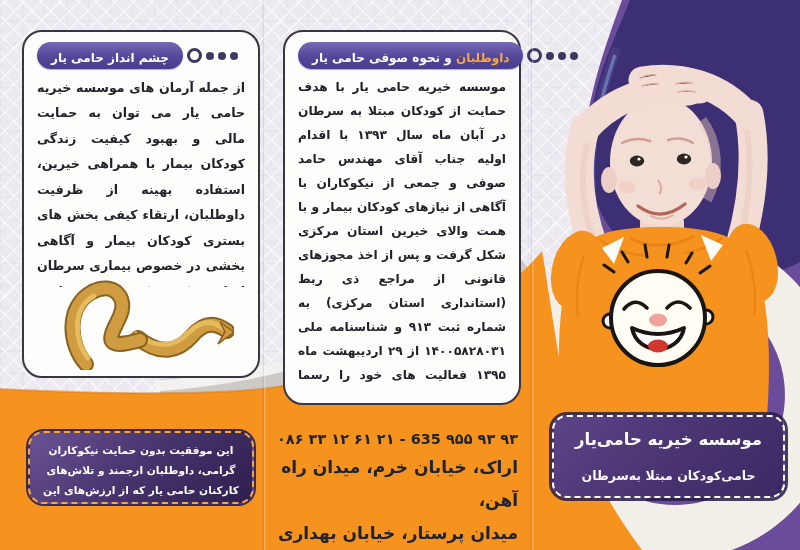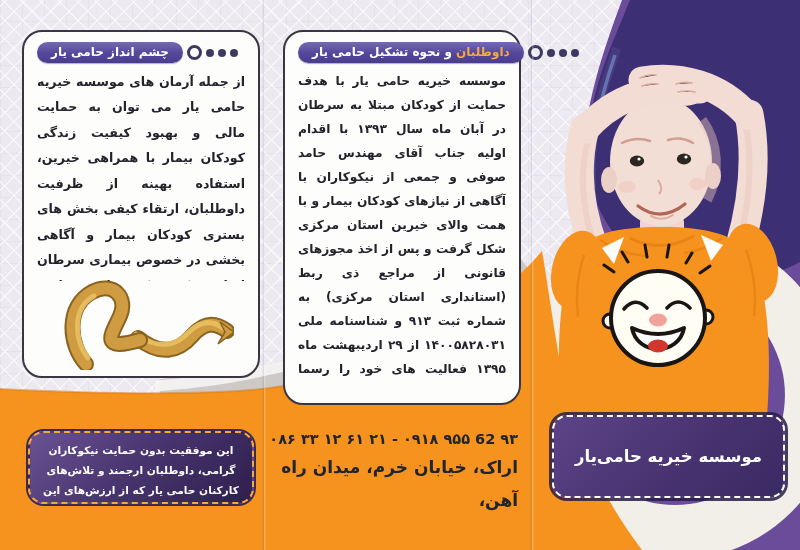--- a/index.html
+++ b/index.html
@@ -21,21 +21,21 @@
   .card{
     position:absolute;z-index:3;background:#FDFDFC;border:2px solid #3A3540;border-radius:20px;
     padding:8px 13px;box-sizing:border-box;
   }
   .card.left{left:22px;top:30px;width:238px;height:348px;}
   .card.mid {left:283px;top:30px;width:238px;height:375px;}
 
   .badge-row{display:flex;align-items:center;gap:4px;direction:ltr;margin:2px 0 4px 0;}
   .badge-pill{
     background:linear-gradient(180deg,#746AB5 0%,#544699 55%,#4A3D8E 100%);
-    color:#fff;border-radius:999px;padding:4px 14px 5px 14px;
+    color:#fff;border-radius:999px;padding:10px 14px 5px 14px;
     font-size:12px;font-weight:bold;line-height:1;white-space:nowrap;direction:rtl;
     box-shadow:0 1px 1px rgba(40,30,80,.35);
   }
   .badge-ring{width:9px;height:9px;border:3px solid #3E3960;border-radius:50%;background:transparent;flex:none;}
   .badge-dot{width:8px;height:8px;border-radius:50%;background:#3E3960;flex:none;}
   .hl-orange{color:#F6A940;}
 
   .body-text{
     direction:rtl;text-align:justify;color:#23222B;font-weight:bold;
     font-size:12.6px;line-height:2.02;margin-top:6px;overflow:hidden;
@@ -190,38 +190,40 @@
         </g>
         <path d="M168,44 L182,54 L166,66 L173,54 Z" fill="#CF9C42" stroke="#8A6322" stroke-width="1.5"></path>
       </svg>
     </div>
   </div>
 
   <div class="card mid">
     <div class="badge-row">
       <span class="badge-pill">
         <span class="hl-orange">داوطلبان</span>
-        <span>و نحوه تشکیل حامی یار</span>
+        <span>و نحوه صوفی حامی یار</span>
       </span>
       <span class="badge-ring"></span>
       <span class="badge-dot"></span>
       <span class="badge-dot"></span>
       <span class="badge-dot"></span>
     </div>
     <div class="body-text">موسسه خیریه حامی یار با هدف حمایت از کودکان مبتلا به سرطان در آبان ماه سال ۱۳۹۳ با اقدام اولیه جناب آقای مهندس حامد صوفی و جمعی از نیکوکاران با آگاهی از نیازهای کودکان بیمار و با همت والای خیرین استان مرکزی شکل گرفت و پس از اخذ مجوزهای قانونی از مراجع ذی ربط (استانداری استان مرکزی) به شماره ثبت ۹۱۳ و شناسنامه ملی ۱۴۰۰۵۸۲۸۰۳۱ از ۲۹ اردیبهشت ماه ۱۳۹۵ فعالیت های خود را رسما ادامه داد. اینک اما با اخذ مجوز از وزرات کشور بعنوان اولین و تنها تشکل ملی در استان مرکزی در حال فعالیت می باشد.</div>
   </div>
 
   <div class="note-box">
     <span>این موفقیت بدون حمایت نیکوکاران گرامی، داوطلبان ارجمند و تلاش‌های کارکنان حامی یار که از ارزش‌های این موسسه هستند، میسر نبوده است.</span>
   </div>
 
   <div class="contact">
-    <div class="phone" dir="ltr">۰۸۶ ۳۳ ۱۲ ۶۱ ۲۱ - ۰۹۱۸ ۹۵۵ 62 ۹۳</div>
+    <div class="phone" dir="ltr">۰۸۶ ۳۳ ۱۲ ۶۱ ۲۱ - 635 ۹۵۵ ۹۳ ۹۳</div>
     <div class="addr">اراک، خیابان خرم، میدان راه آهن،</div>
+    <div class="addr" style="margin-top:0;">میدان پرستار، خیابان بهداری</div>
   </div>
 
   <div class="brand-box">
     <div class="brand-title">موسسه خیریه حامی‌یار</div>
+    <div class="brand-sub">حامی‌کودکان مبتلا به‌سرطان</div>
   </div>
 
   <div class="crease c1"></div>
   <div class="crease c2"></div>
 </div>
 
 </body></html>

